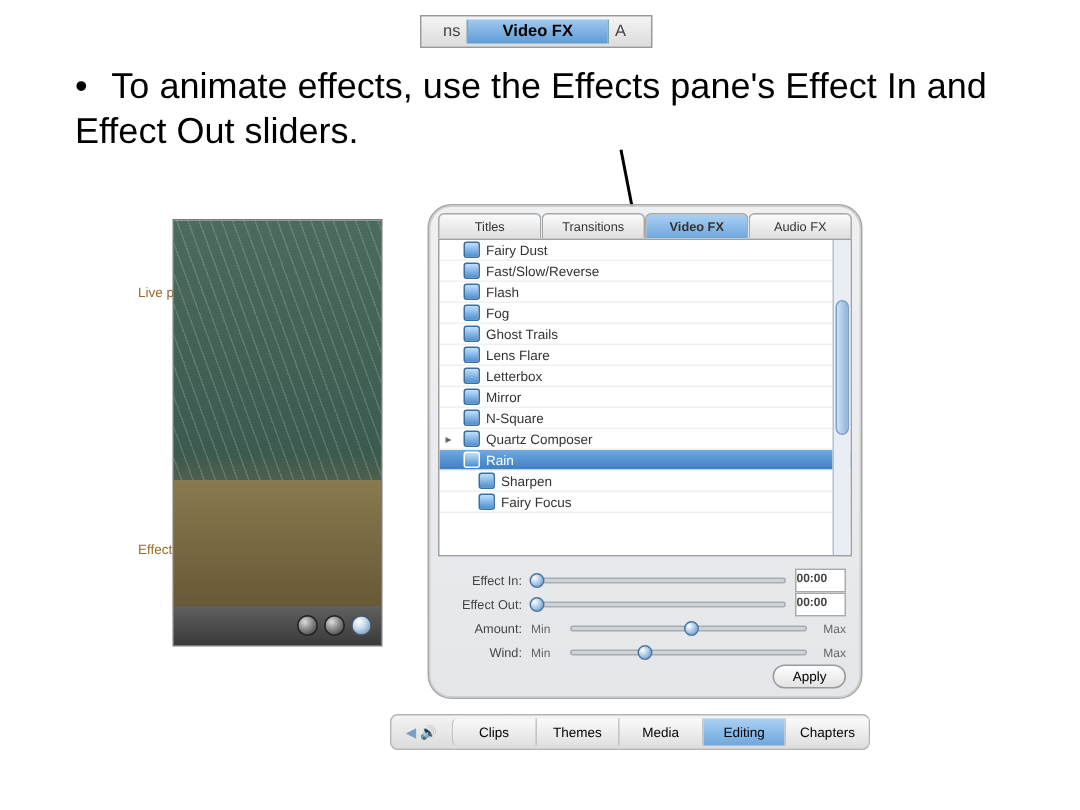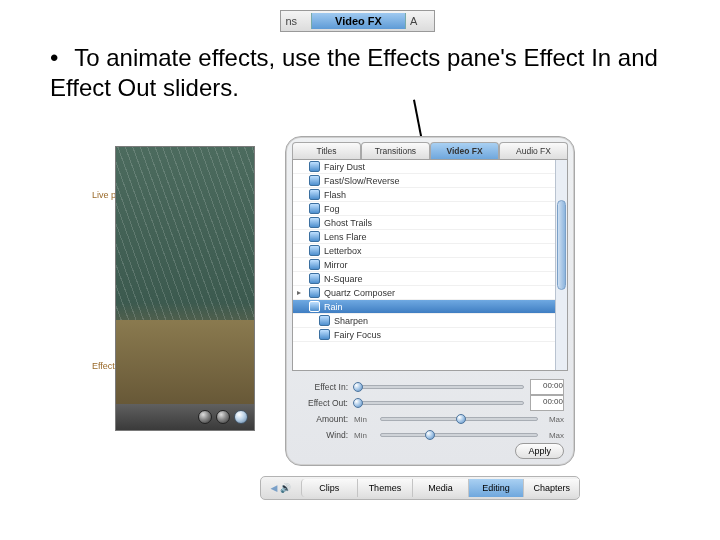--- a/index.html
+++ b/index.html
@@ -1,19 +1,19 @@
 <!DOCTYPE html>
 <html><head>
 <meta charset="utf-8">
 <style>
   * { box-sizing: border-box; margin: 0; padding: 0; }
   body { width: 720px; height: 540px; font-family: Arial, sans-serif; background: #fff; color: #000; position: relative; overflow: hidden; }
 
   .top-tab-crop { position: absolute; left: 280px; top: 10px; width: 155px; height: 22px; background: linear-gradient(#f4f4f4,#dcdcdc); border: 1px solid #999; display: flex; align-items: center; font-size: 11px; }
-  .top-tab-crop .frag-left { width: 30px; text-align: right; padding-right: 14px; color: #444; }
+  .top-tab-crop .frag-left { width: 30px; text-align: right; padding-right: 4px; color: #444; }
   .top-tab-crop .frag-mid { flex: 1; background: linear-gradient(#9fc9f0,#5e9bd6); color: #000; text-align: center; font-weight: bold; border-left: 1px solid #7aa; border-right: 1px solid #7aa; padding: 2px 0; }
   .top-tab-crop .frag-right { width: 28px; padding-left: 4px; color: #444; }
 
   .bullet-block { position: absolute; left: 50px; top: 43px; width: 610px; font-size: 24px; line-height: 1.25; }
   .bullet-block .dot { display: inline-block; width: 18px; }
 
   .figure { position: absolute; left: 110px; top: 128px; width: 480px; height: 382px; }
 
   
   .preview { position: absolute; left: 5px; top: 18px; width: 140px; height: 285px; background: linear-gradient(180deg,#4c6b5e 0%, #3c5a4f 55%, #7a6a48 75%, #6b5a3a 100%); border: 1px solid #7a7a7a; overflow: hidden; }
@@ -47,21 +47,21 @@
   .row .ico { width:11px; height:11px; background: linear-gradient(#bfe0ff,#4e8fce); border:1px solid #3b6fa0; border-radius:2px; }
   .row.sel { background: linear-gradient(#6fa9e2,#3f7ec2); color:#fff; }
   .row.sel .ico { border-color:#fff; }
   .row.sel .tw { color:#fff; }
 
   .sliders { margin: 8px 10px 0; }
   .srow { display:flex; align-items:center; gap:6px; height:16px; font-size:8.5px; color:#444; }
   .srow .lab { width:52px; text-align:right; }
   .srow .track { flex:1; height:4px; background:#cfd3d8; border:1px solid #a8adb4; border-radius:3px; position:relative; }
   .srow .knob { position:absolute; top:-4px; width:10px; height:10px; border-radius:50%; background: radial-gradient(circle at 30% 30%, #fff, #a8c8e8 50%, #5a8cc0); border:1px solid #4d759e; }
-  .srow .val { width:34px; height:16px; background:#fff; border:1px solid #aaa; font-size:8px; text-align:right; line-height:11px; }
+  .srow .val { width:34px; height:16px; background:#fff; border:1px solid #aaa; font-size:8px; text-align:left; line-height:11px;font-weight:bold; }
   .srow .tiny { font-size:8px; color:#666; width:20px; }
 
   .apply { position:absolute; right:10px; bottom:6px; padding:2px 12px; background: linear-gradient(#fdfdfd,#e2e2e2); border:1px solid #9a9a9a; border-radius:10px; font-size:9px; }
 
   .bottom-tabs { position:absolute; left:150px; top: 348px; width: 320px; height: 24px; display:flex; align-items:center; background: linear-gradient(#f3f3f3,#dcdcdc); border:1px solid #b3b3b3; border-radius:5px; font-size:9px; }
   .bottom-tabs .spk { width: 40px; display:flex; align-items:center; justify-content:center; gap:3px; }
   .btab { flex:1; text-align:center; padding:4px 0; border-left:1px solid #c4c4c4; background: linear-gradient(#fafafa,#e0e0e0); }
   .btab.first { border-radius:4px 0 0 4px; }
   .btab.active { background: linear-gradient(#a9d0f2,#6fa7dd); font-weight:normal; }
 

